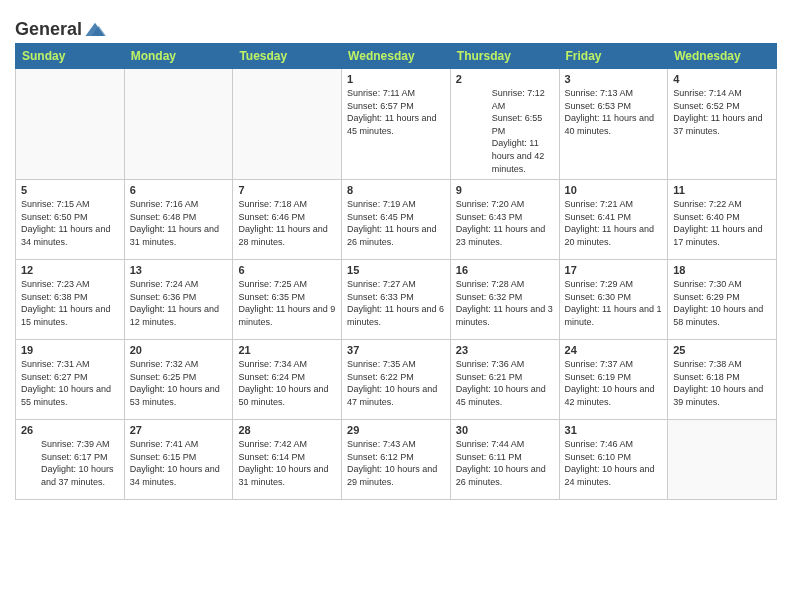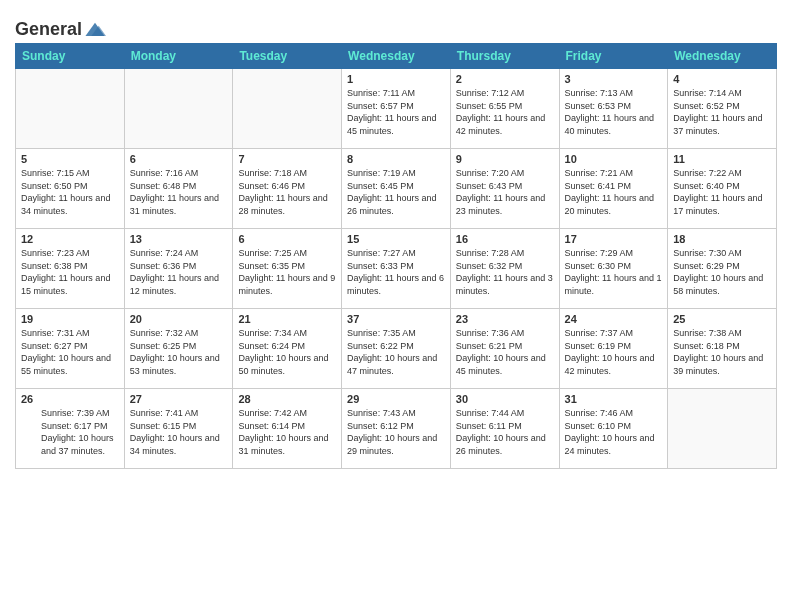--- a/index.html
+++ b/index.html
@@ -44,21 +44,21 @@
       font-size: 14px;
       color: #555;
     }
     .calendar {
       width: 100%;
       border-collapse: collapse;
       border: 1px solid #ccc;
     }
     .calendar th {
       background-color: #2E6DA4;
-      color: #5eead4;
+      color: #bef264;
       font-size: 12px;
       font-weight: bold;
       text-align: left;
       padding: 5px 6px;
       border: 1px solid #2E6DA4;
     }
     .calendar td {
       border: 1px solid #ccc;
       vertical-align: top;
       padding: 4px 5px;
@@ -122,21 +122,21 @@
           <td class="empty-cell"></td>
           <td class="empty-cell"></td>
           <td>
             <div class="day-number">1</div>
             <div class="day-info" style="white-space: pre-line;">Sunrise: 7:11 AM
 Sunset: 6:57 PM
 Daylight: 11 hours and 45 minutes.</div>
           </td>
           <td>
             <div class="day-number">2</div>
-            <div class="day-info" style="white-space: pre-line;">Sunrise: 7:12 AM
+            <div class="day-info" style="white-space: pre-line; margin-left: 36px;">Sunrise: 7:12 AM
 Sunset: 6:55 PM
 Daylight: 11 hours and 42 minutes.</div>
           </td>
           <td>
             <div class="day-number">3</div>
             <div class="day-info" style="white-space: pre-line;">Sunrise: 7:13 AM
 Sunset: 6:53 PM
 Daylight: 11 hours and 40 minutes.</div>
           </td>
           <td>

